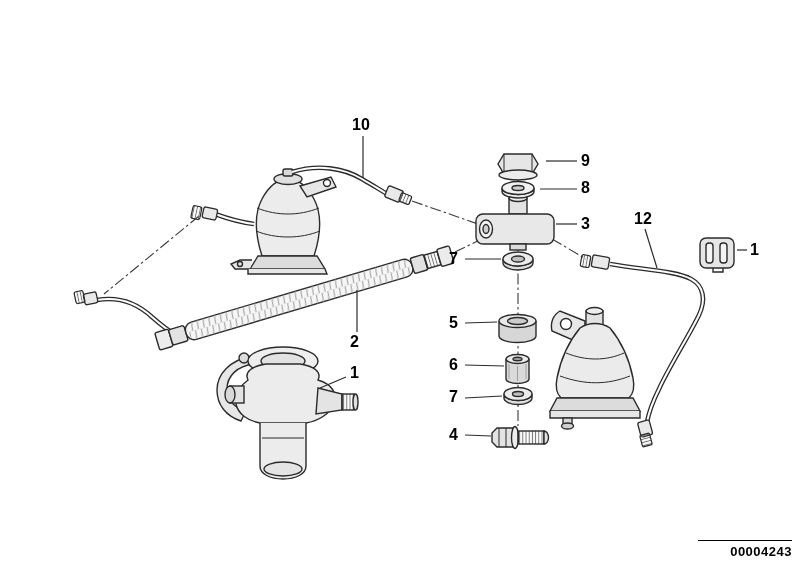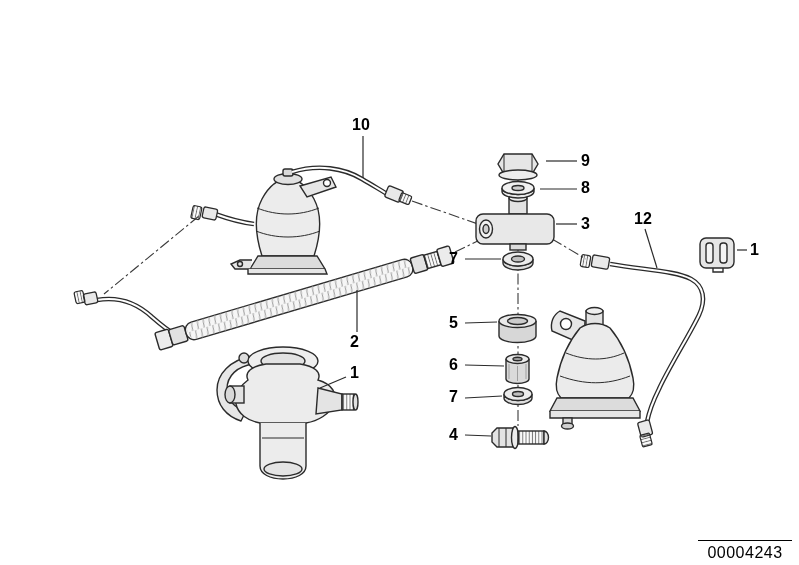--- a/index.html
+++ b/index.html
@@ -29,23 +29,23 @@
     line-height: 16px;
     user-select: none;
   }
   .image-code {
     position: absolute;
     left: 698px;
     top: 512px;
     width: 94px;
     border-top: 1.6px solid #000;
     padding-top: 3px;
-    text-align: center;
-    font-size: 16px;
-    font-weight: normal;
+    text-align: right;
+    font-size: 13px;
+    font-weight: bold;
     letter-spacing: 0.5px;
     color: #000;
   }
 </style>
 </head>
 <body>
 
 <div id="stage">
 
   <svg id="art" width="799" height="565" viewBox="0 0 799 565">

